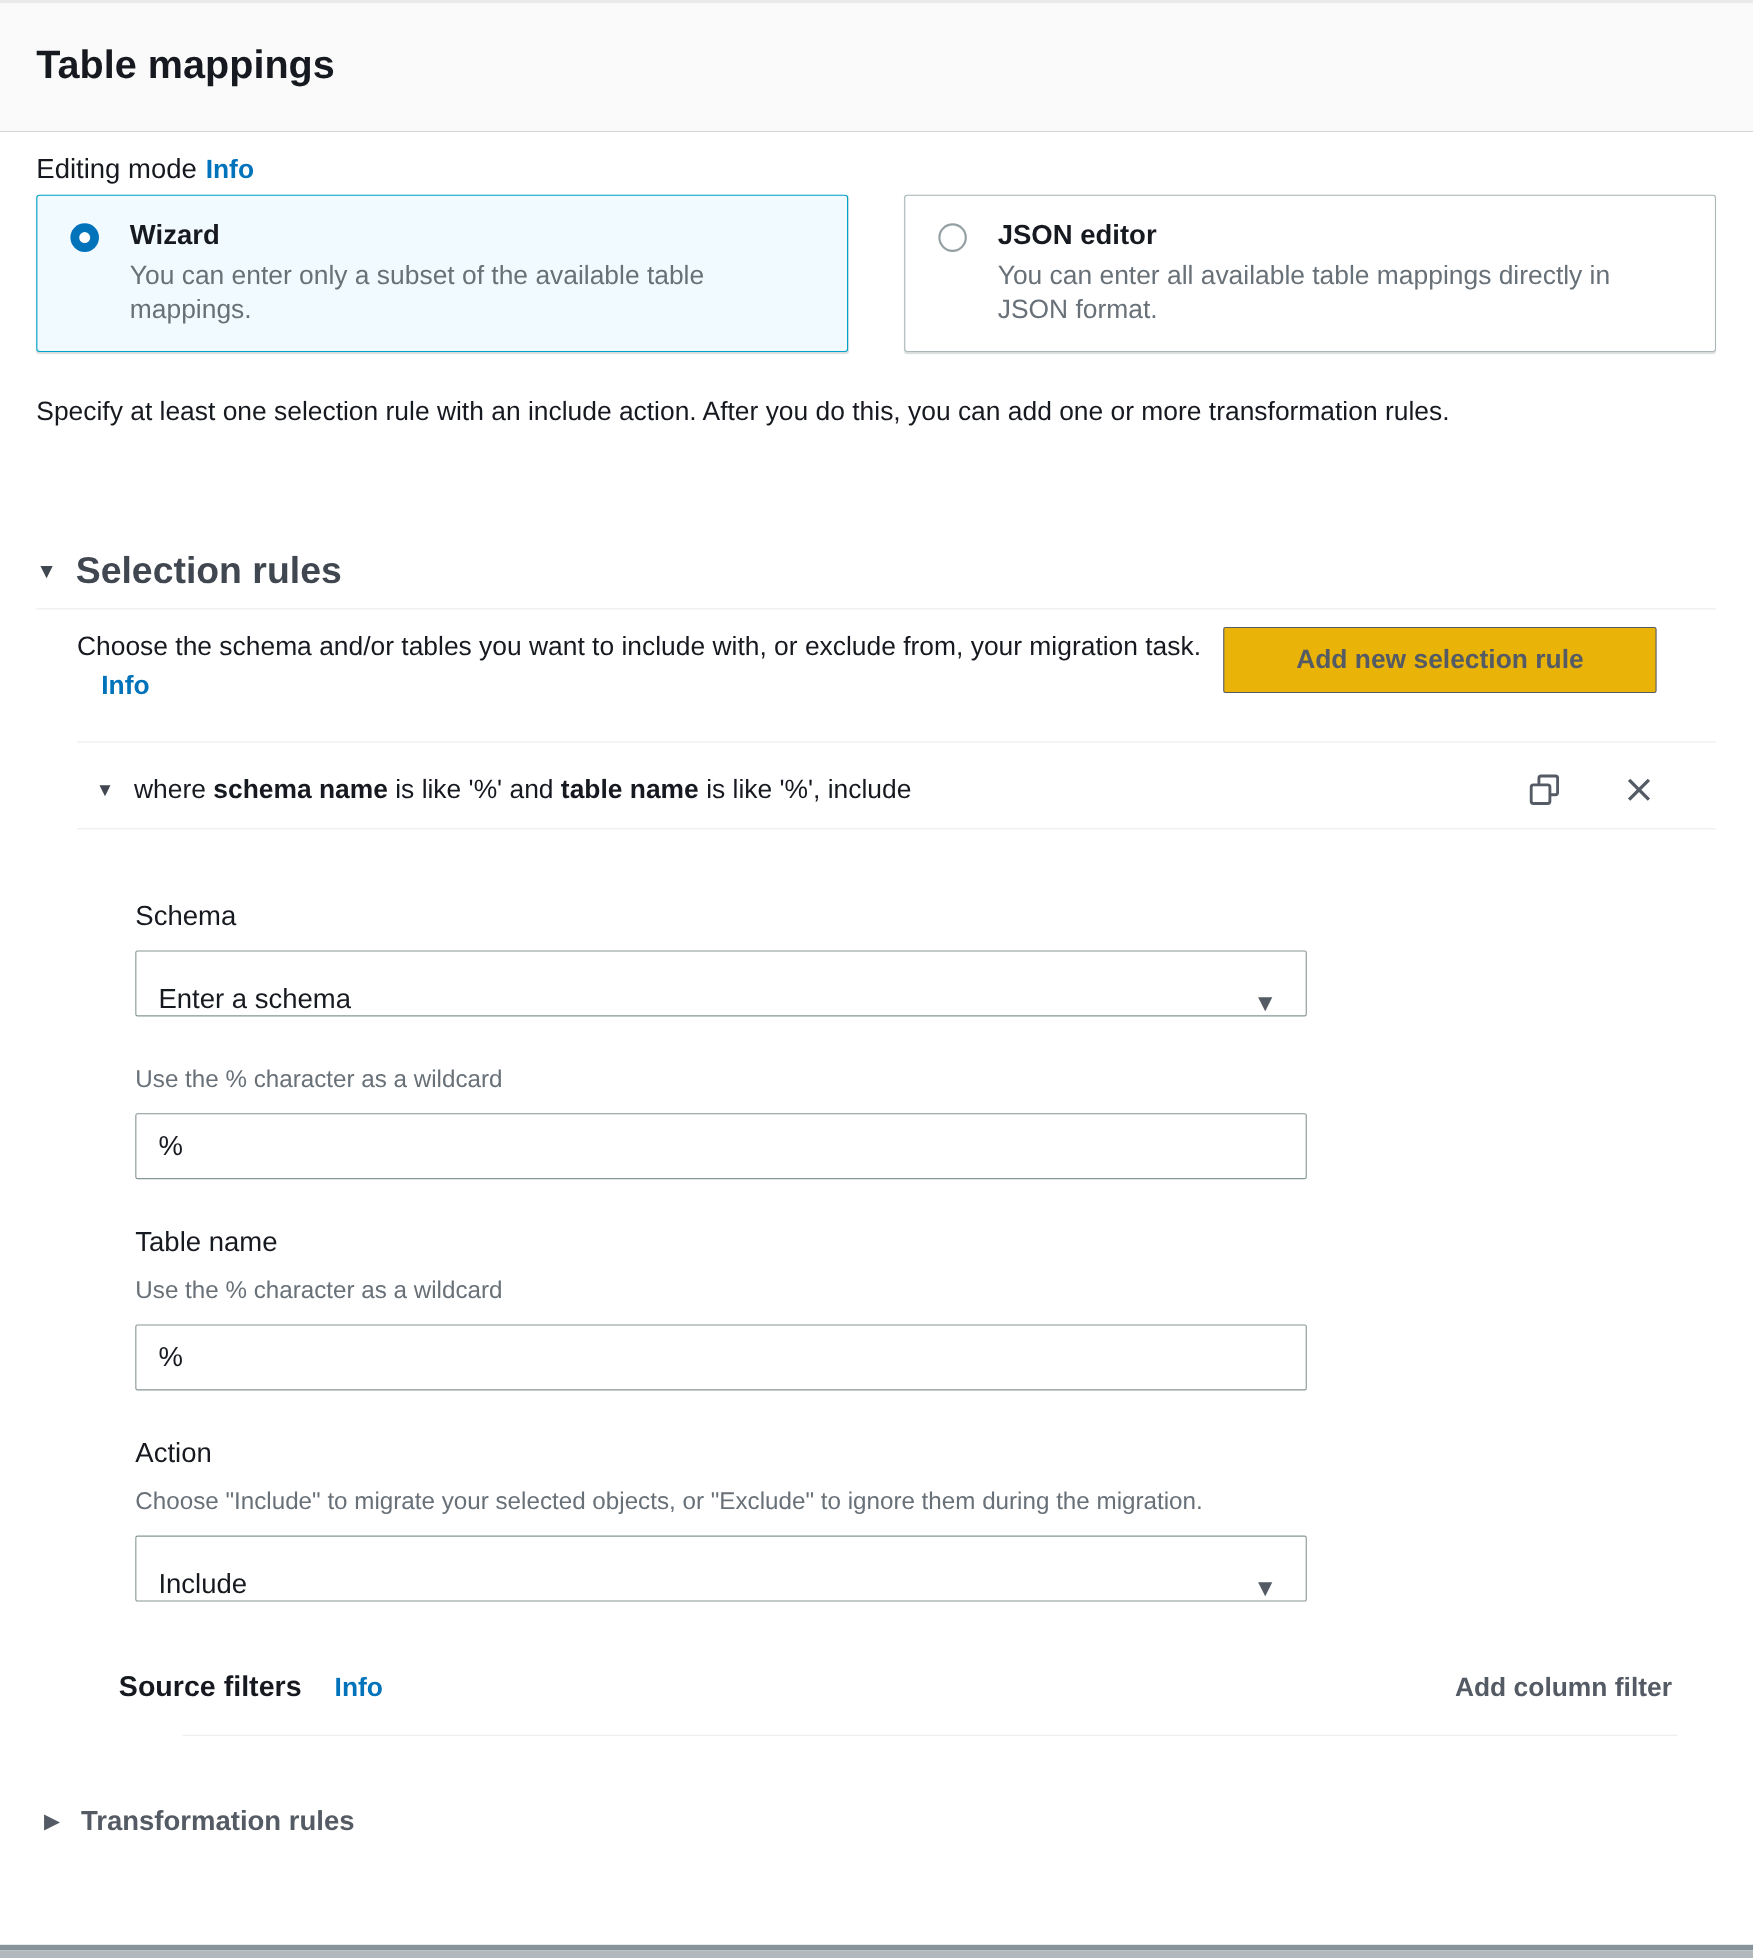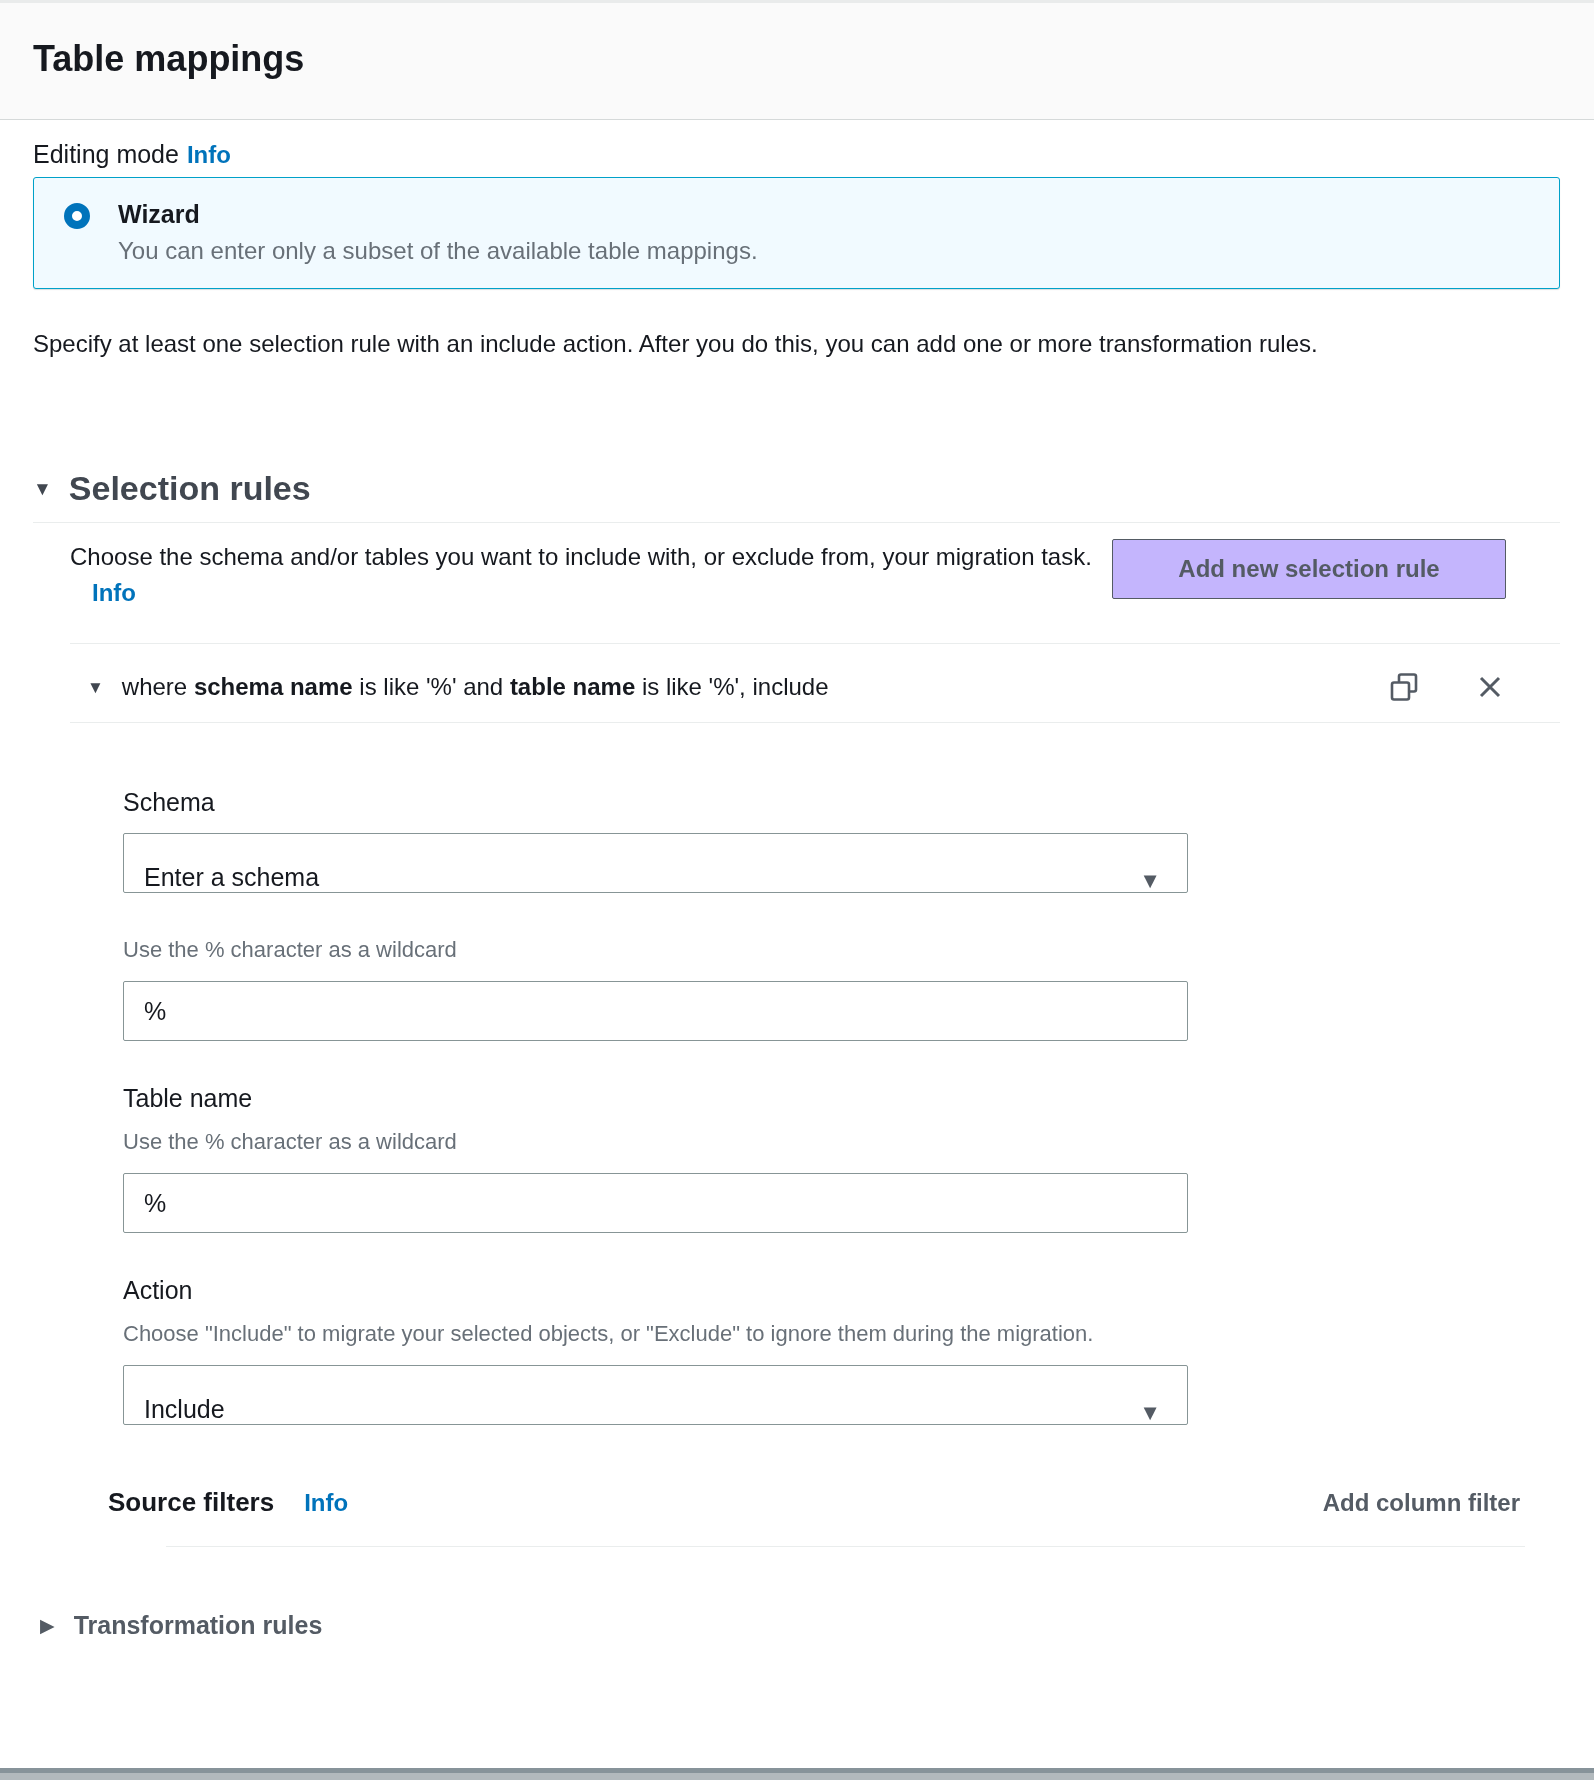--- a/index.html
+++ b/index.html
@@ -47,21 +47,21 @@
   .section-title { font-size: 34px; font-weight: 700; color: #414750; }
 
   .divider { border: none; border-top: 1px solid var(--divider, #eaeded); margin-top: 14px; }
   .divider.indent1 { margin-left: 37px; }
 
   .choose-row { position: relative; margin-left: 37px; margin-top: 16px; min-height: 74px; }
   .choose-text { width: 1060px; font-size: 24px; line-height: 36px; color: var(--text, #16191f); }
   .choose-text .info-link { margin-left: 22px; }
   .add-rule-btn {
     position: absolute; top: 0; right: 54px;
-    min-width: 394px; height: 60px; background: #c4b5fd;
+    min-width: 394px; height: 60px; background: #eab308;
     border: 1px solid var(--control_text, #545b64); border-radius: 2px;
     font-family: "Liberation Sans", sans-serif;
     font-size: 24px; font-weight: 700; color: var(--control_text, #545b64);
     padding: 0 26px; cursor: pointer;
   }
   .divider.after-choose { margin-top: 30px; }
 
   .rule-header { margin-left: 54px; margin-top: 28px; padding-right: 55px; display: flex; align-items: center; }
   .rule-summary { margin-left: 18px; font-size: 24px; color: var(--text, #16191f); }
   .rule-summary b { font-weight: 700; }
@@ -116,20 +116,27 @@
     <span class="editing-label">Editing mode</span>
     <a class="info-link">Info</a>
   </div>
 
   <div class="cards">
     <div class="card selected">
       <span class="radio checked"></span>
       <div class="card-body">
         <div class="card-title">Wizard</div>
         <div class="card-desc">You can enter only a subset of the available table mappings.</div>
+      </div>
+    </div>
+    <div class="card">
+      <span class="radio"></span>
+      <div class="card-body">
+        <div class="card-title">JSON editor</div>
+        <div class="card-desc">You can enter all available table mappings directly in JSON format.</div>
       </div>
     </div>
   </div>
 
   <p class="intro">Specify at least one selection rule with an include action. After you do this, you can add one or more transformation rules.</p>
 
   <div class="section-header">
     <span class="caret">▼</span>
     <span class="section-title">Selection rules</span>
   </div>

